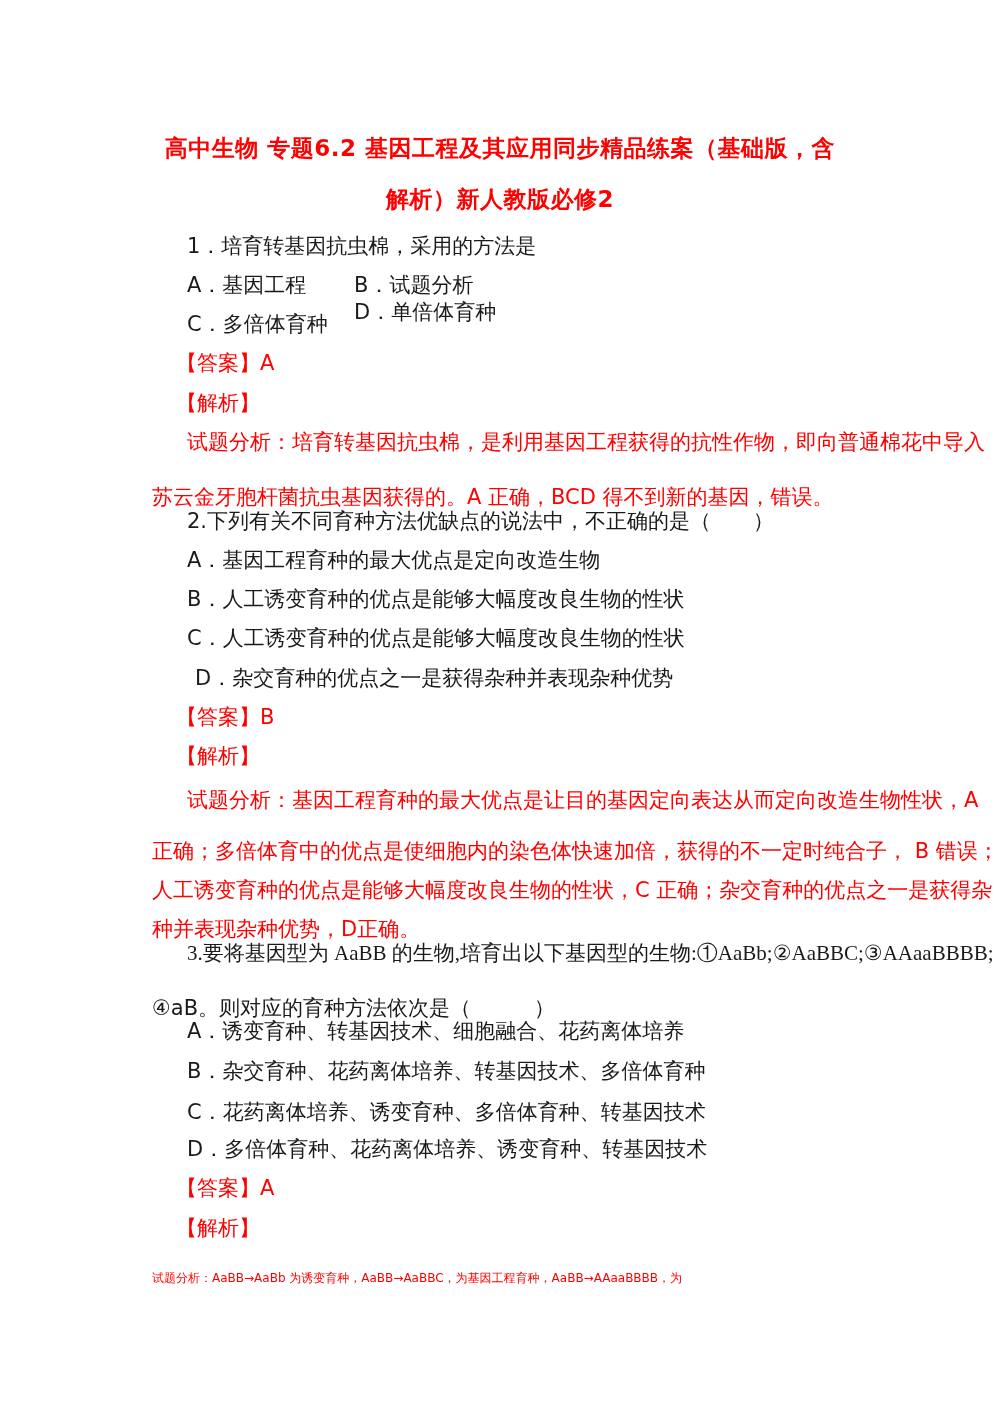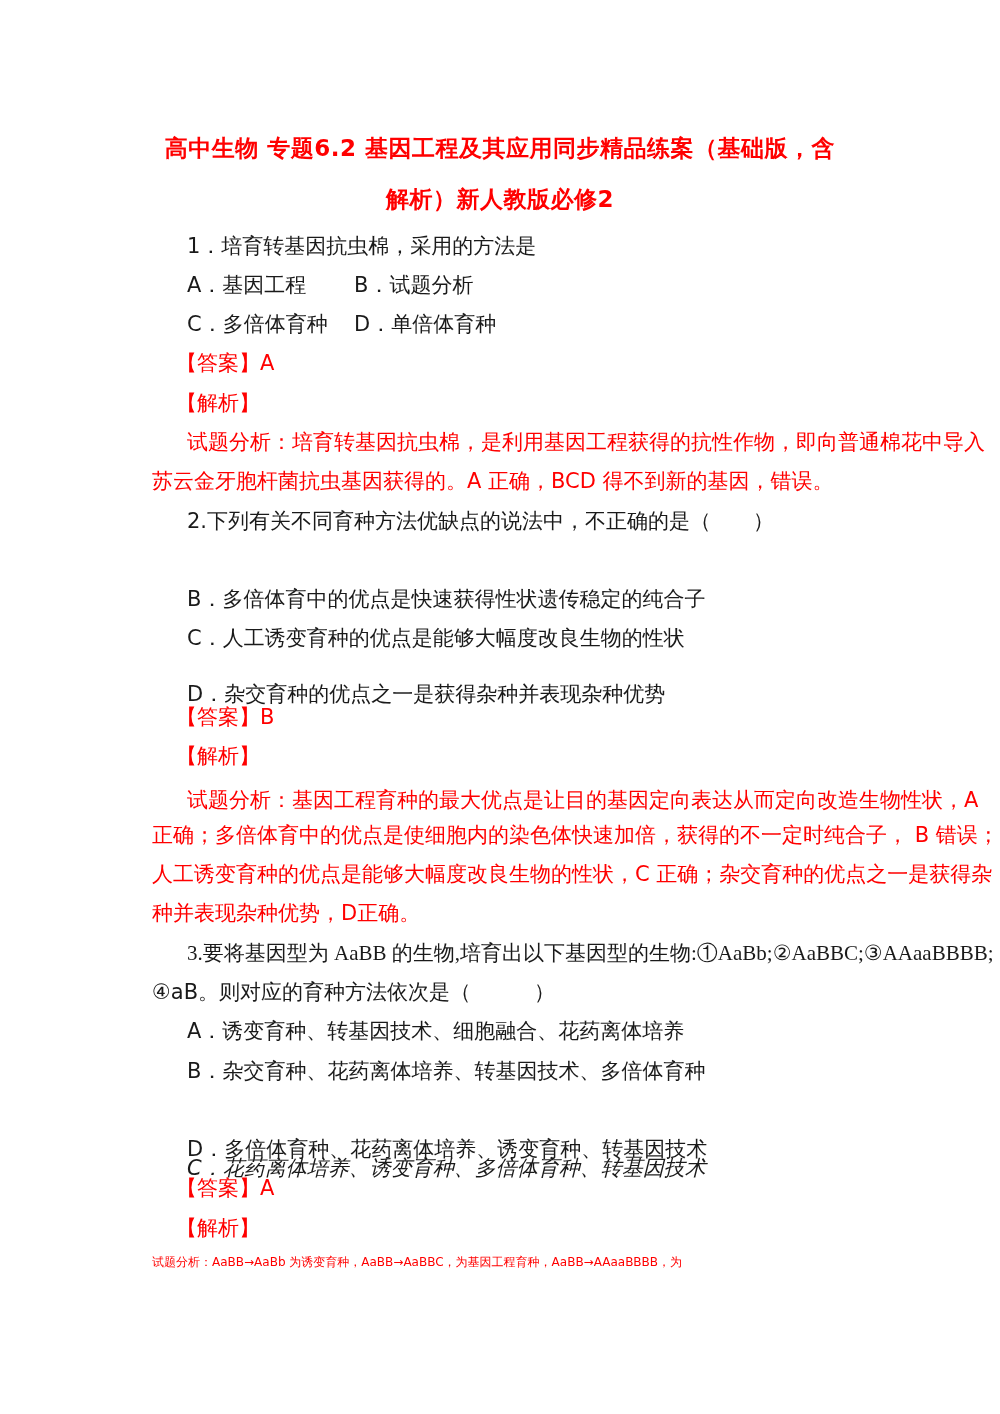--- a/index.html
+++ b/index.html
@@ -36,56 +36,57 @@
     }
     .line {
       position: absolute;
       font-size: 21px;
       line-height: 24px;
       white-space: nowrap;
     }
     .black { color: #1a1a1a; }
     .red { color: #ff0000; }
     .ind1 { left: 187px; }
-    .ind0 { left: 152px; }
+    .ind0 { left: 152px; margin-top: 16px; }
     .ansline { left: 176px; }
     .optB { left: 354px; }
   </style>
 </head>
 <body>
 
 <div class="page">
 
   <div class="title" style="top:133px;">高中生物 专题6.2 基因工程及其应用同步精品练案（基础版，含</div>
   <div class="title" style="top:184px;">解析）新人教版必修2</div>
 
   <div class="line black ind1" style="top:234px;">1．培育转基因抗虫棉，采用的方法是</div>
   <div class="line black ind1" style="top:273px;">A．基因工程</div>
   <div class="line black optB" style="top:273px;">B．试题分析</div>
   <div class="line black ind1" style="top:312px;">C．多倍体育种</div>
-  <div class="line black optB" style="top:312px;text-align:center;">D．单倍体育种</div>
+  <div class="line black optB" style="top:300px;text-align:center;">D．单倍体育种</div>
   <div class="line red ansline" style="top:351px;">【答案】A</div>
   <div class="line red ansline" style="top:391px;">【解析】</div>
   <div class="line red ind1" style="top:430px;">试题分析：培育转基因抗虫棉，是利用基因工程获得的抗性作物，即向普通棉花中导入</div>
   <div class="line red ind0" style="top:469px;">苏云金牙胞杆菌抗虫基因获得的。A 正确，BCD 得不到新的基因，错误。</div>
 
   <div class="line black ind1" style="top:509px;">2.下列有关不同育种方法优缺点的说法中，不正确的是（　　）</div>
-  <div class="line black ind1" style="top:587px;">B．多倍体育中的优点是快速获得性状遗传稳定的纯合子</div>
+  <div class="line black ind1" style="top:548px;">A．基因工程育种的最大优点是定向改造生物</div>
+  <div class="line black ind1" style="top:587px;">B．人工诱变育种的优点是能够大幅度改良生物的性状</div>
   <div class="line black ind1" style="top:626px;">C．人工诱变育种的优点是能够大幅度改良生物的性状</div>
-  <div class="line black ind1" style="top:682px;">D．杂交育种的优点之一是获得杂种并表现杂种优势</div>
+  <div class="line black ind1" style="top:666px;margin-left:8px;">D．杂交育种的优点之一是获得杂种并表现杂种优势</div>
   <div class="line red ansline" style="top:705px;">【答案】B</div>
   <div class="line red ansline" style="top:744px;">【解析】</div>
   <div class="line red ind1" style="top:788px;">试题分析：基因工程育种的最大优点是让目的基因定向表达从而定向改造生物性状，A</div>
   <div class="line red ind0" style="top:823px;">正确；多倍体育中的优点是使细胞内的染色体快速加倍，获得的不一定时纯合子， B 错误；</div>
   <div class="line red ind0" style="top:862px;">人工诱变育种的优点是能够大幅度改良生物的性状，C 正确；杂交育种的优点之一是获得杂</div>
   <div class="line red ind0" style="top:901px;">种并表现杂种优势，D正确。</div>
 
   <div class="line black ind1" style="top:941px;font-family:Liberation Serif, serif;">3.要将基因型为 AaBB 的生物,培育出以下基因型的生物:①AaBb;②AaBBC;③AAaaBBBB;</div>
   <div class="line black ind1" style="top:1019px;">A．诱变育种、转基因技术、细胞融合、花药离体培养</div>
   <div class="line black ind0" style="top:980px;">④aB。则对应的育种方法依次是（　　　）</div>
   <div class="line black ind1" style="top:1059px;">B．杂交育种、花药离体培养、转基因技术、多倍体育种</div>
-  <div class="line black ind1" style="top:1156px;font-style:italic;">C．花药离体培养、诱变育种、多倍体育种、转基因技术</div>
+  <div class="line black ind1" style="top:1100px;">C．花药离体培养、诱变育种、多倍体育种、转基因技术</div>
   <div class="line black ind1" style="top:1137px;">D．多倍体育种、花药离体培养、诱变育种、转基因技术</div>
   <div class="line red ansline" style="top:1176px;">【答案】A</div>
   <div class="line red ansline" style="top:1216px;">【解析】</div>
   <div class="line red ind0" style="top:1250px; font-size:12px;">试题分析：AaBB→AaBb 为诱变育种，AaBB→AaBBC，为基因工程育种，AaBB→AAaaBBBB，为</div>
 
 </div>
 
 </body></html>

